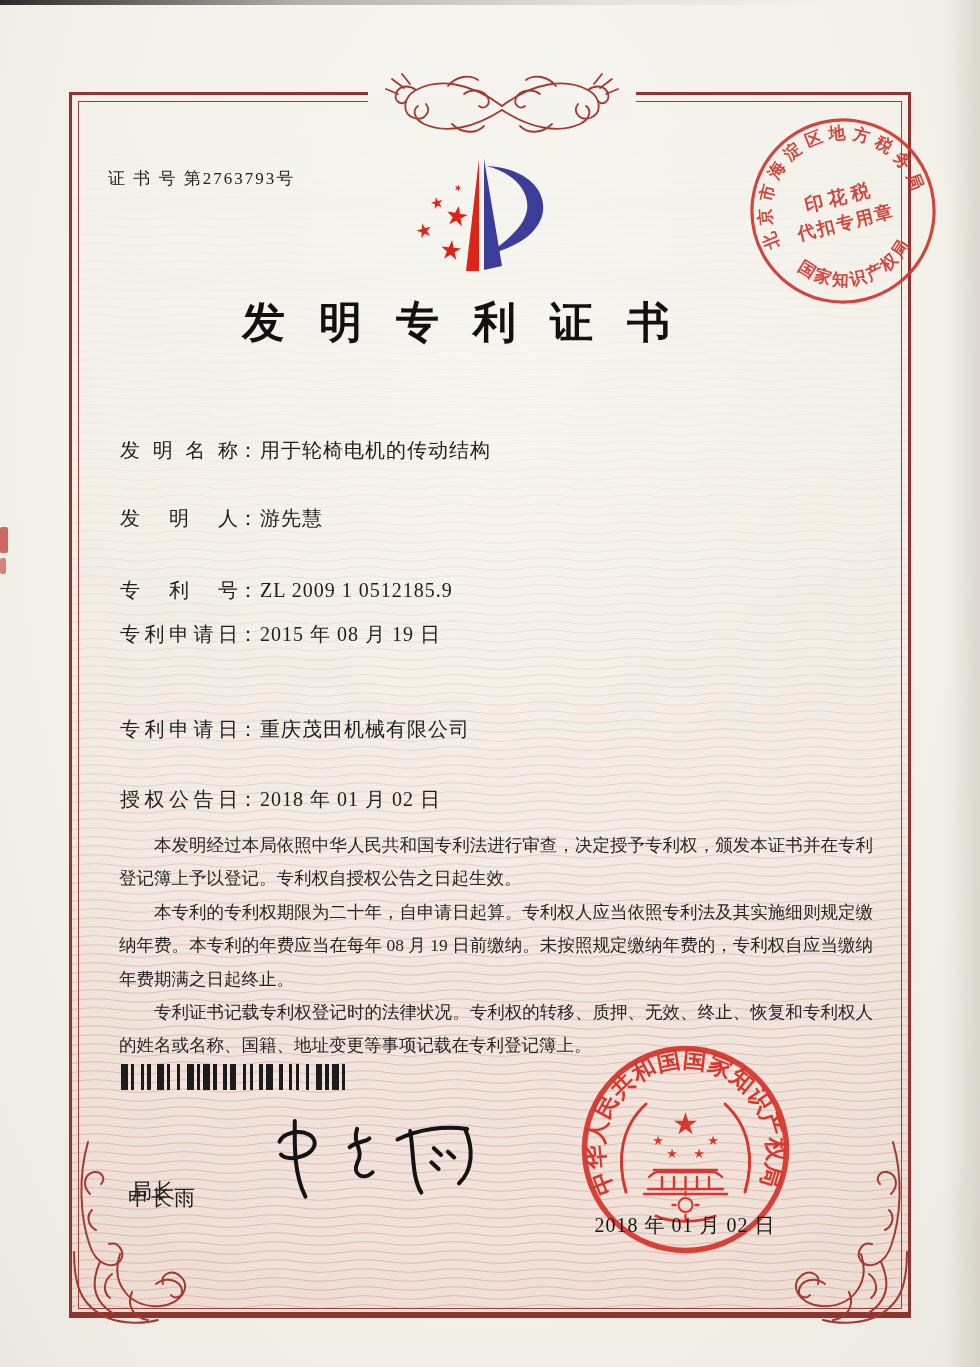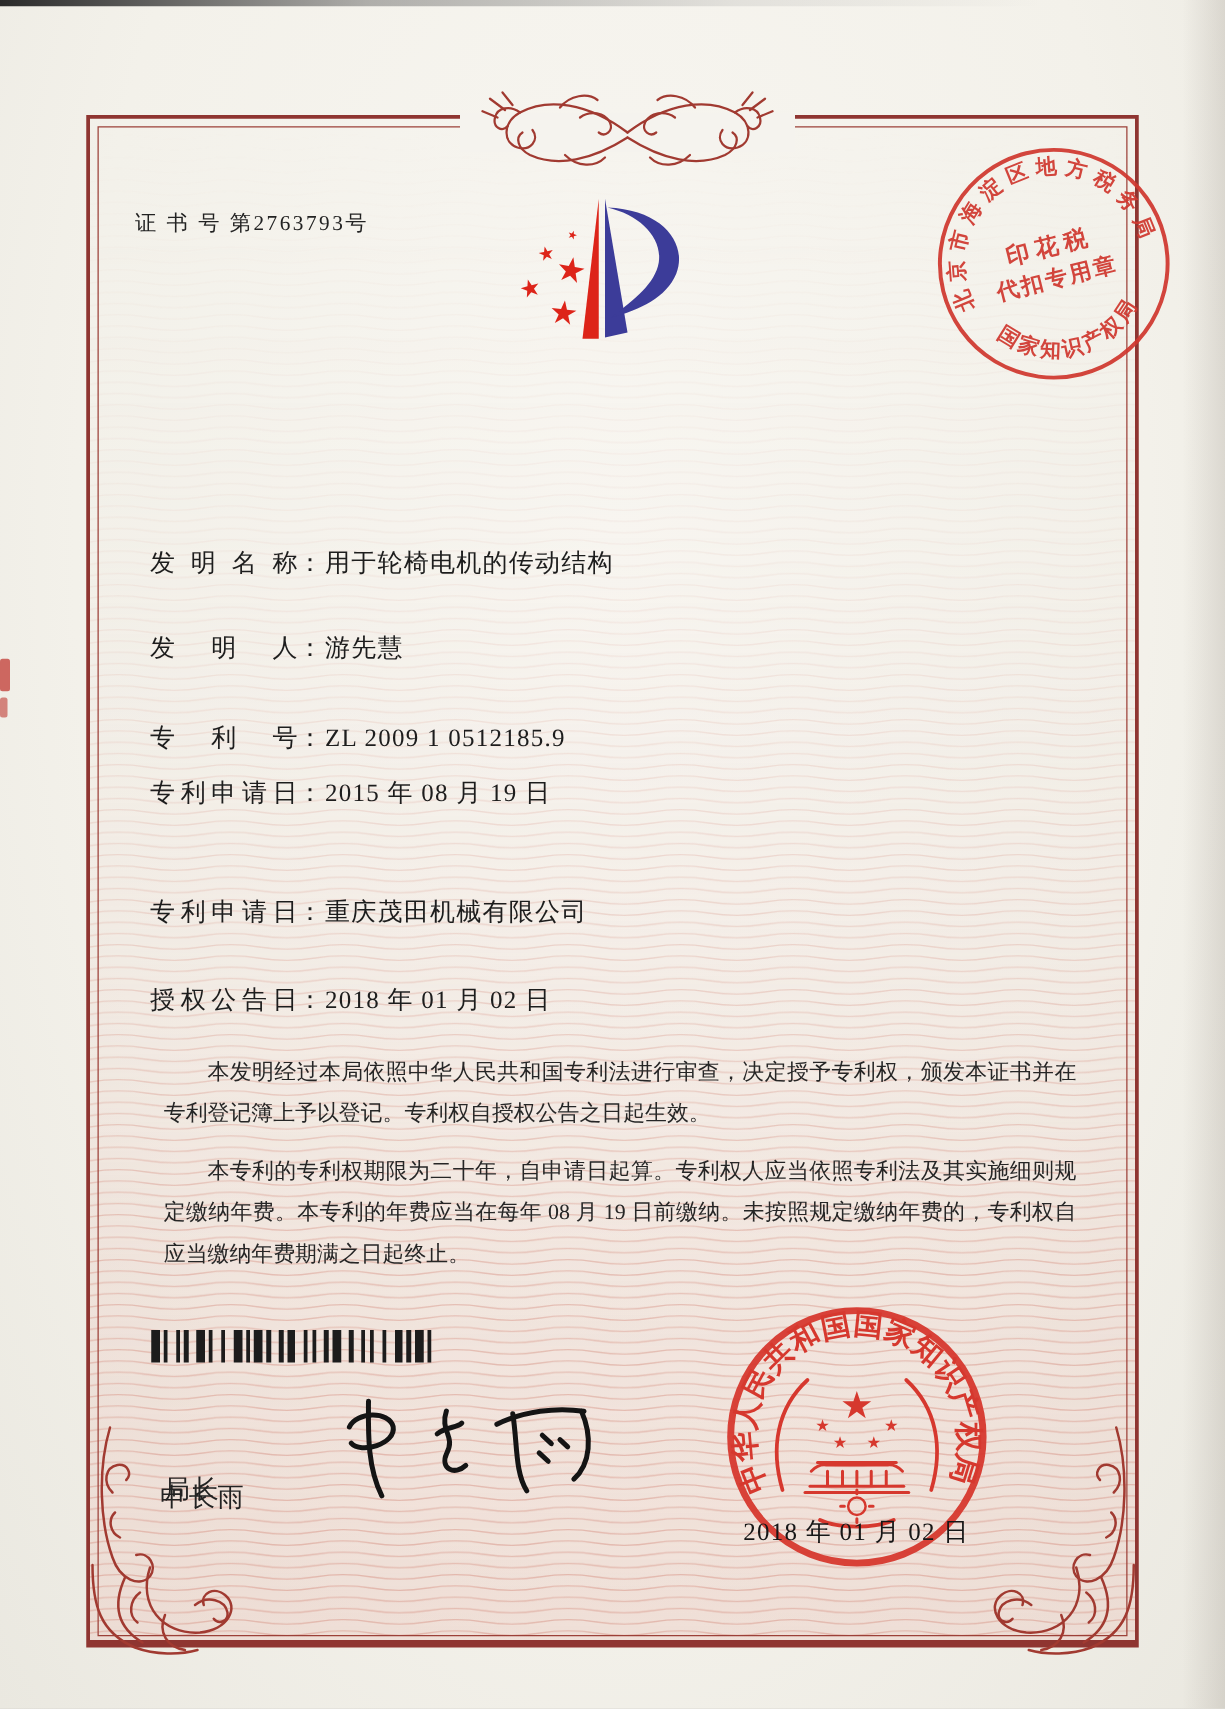--- a/index.html
+++ b/index.html
@@ -29,21 +29,21 @@
   .title{position:absolute;left:0;top:294px;width:100%;box-sizing:border-box;padding-right:34px;
     text-align:center;font-size:43px;font-weight:bold;letter-spacing:34px;color:#111;}
 
   .field-row{position:absolute;left:120px;font-size:20px;color:#1d1d1d;white-space:nowrap;}
   .flabel{display:inline-block;width:118px;text-align:justify;text-align-last:justify;}
   .fcolon{margin:0 2px 0 0;}
   .fvalue{letter-spacing:1px;}
 
   .paras{position:absolute;left:119px;top:829px;width:754px;font-size:17.5px;line-height:33.4px;
     text-align:justify;color:#262626;}
-  .paras p{margin:12px;text-indent:2em;}
+  .paras p{margin:0;text-indent:2em;}
 
   .barcode{position:absolute;left:121px;top:1064px;height:26px;display:flex;align-items:stretch;}
   .barcode i{display:block;background:#1c1c1c;height:100%;}
   .barcode i.sp{background:transparent;}
 
   .sig-title{position:absolute;left:131px;top:1140px;font-size:21px;color:#222;letter-spacing:2px;margin-top:37px;}
   .sig-name{position:absolute;left:128px;top:1184px;font-size:21px;color:#222;letter-spacing:2px;}
   .signature-svg{position:absolute;left:262px;top:1104px;}
 
   .seal-svg{position:absolute;left:578px;top:1042px;z-index:4;}
@@ -130,20 +130,21 @@
     <path d="M96,26 C142,28 160,56 151,79 C143,98 122,108 99,114 C118,99 134,87 137,70 C140,50 122,32 96,26 Z" fill="#3c3c99"></path>
     <g fill="#dd2419" font-family="'DejaVu Sans',sans-serif" text-anchor="middle">
       <text x="68" y="51" font-size="9" transform="rotate(18 68 48)">★</text>
       <text x="47" y="68" font-size="15" transform="rotate(-12 47 63)">★</text>
       <text x="67" y="85" font-size="27" transform="rotate(10 66 76)">★</text>
       <text x="34" y="97" font-size="19" transform="rotate(-15 34 90)">★</text>
       <text x="61" y="119" font-size="26" transform="rotate(6 60 110)">★</text>
     </g>
   </svg>
 
+  <div class="title">发明专利证书</div>
 
   <div class="field-row" style="top:505px;">
     <span class="flabel">发明人</span><span class="fcolon">：</span><span class="fvalue">游先慧</span>
   </div>
   <div class="field-row" style="top:437px;">
     <span class="flabel">发明名称</span><span class="fcolon">：</span><span class="fvalue">用于轮椅电机的传动结构</span>
   </div>
   <div class="field-row" style="top:577px;">
     <span class="flabel">专利号</span><span class="fcolon">：</span><span class="fvalue">ZL 2009 1 0512185.9</span>
   </div>
@@ -153,20 +154,21 @@
   <div class="field-row" style="top:716px;">
     <span class="flabel">专利申请日</span><span class="fcolon">：</span><span class="fvalue">重庆茂田机械有限公司</span>
   </div>
   <div class="field-row" style="top:786px;">
     <span class="flabel">授权公告日</span><span class="fcolon">：</span><span class="fvalue">2018 年 01 月 02 日</span>
   </div>
 
   <div class="paras">
     <p>本发明经过本局依照中华人民共和国专利法进行审查，决定授予专利权，颁发本证书并在专利登记簿上予以登记。专利权自授权公告之日起生效。</p>
     <p>本专利的专利权期限为二十年，自申请日起算。专利权人应当依照专利法及其实施细则规定缴纳年费。本专利的年费应当在每年 08 月 19 日前缴纳。未按照规定缴纳年费的，专利权自应当缴纳年费期满之日起终止。</p>
+    <p>专利证书记载专利权登记时的法律状况。专利权的转移、质押、无效、终止、恢复和专利权人的姓名或名称、国籍、地址变更等事项记载在专利登记簿上。</p>
   </div>
 
   <div class="barcode">
       <i style="width: 6.6px;"></i>
       <i class="sp" style="width: 3.3px;"></i>
       <i style="width: 3.3px;"></i>
       <i class="sp" style="width: 6.6px;"></i>
       <i style="width: 3.3px;"></i>
       <i class="sp" style="width: 3.3px;"></i>
       <i style="width: 3.3px;"></i>

